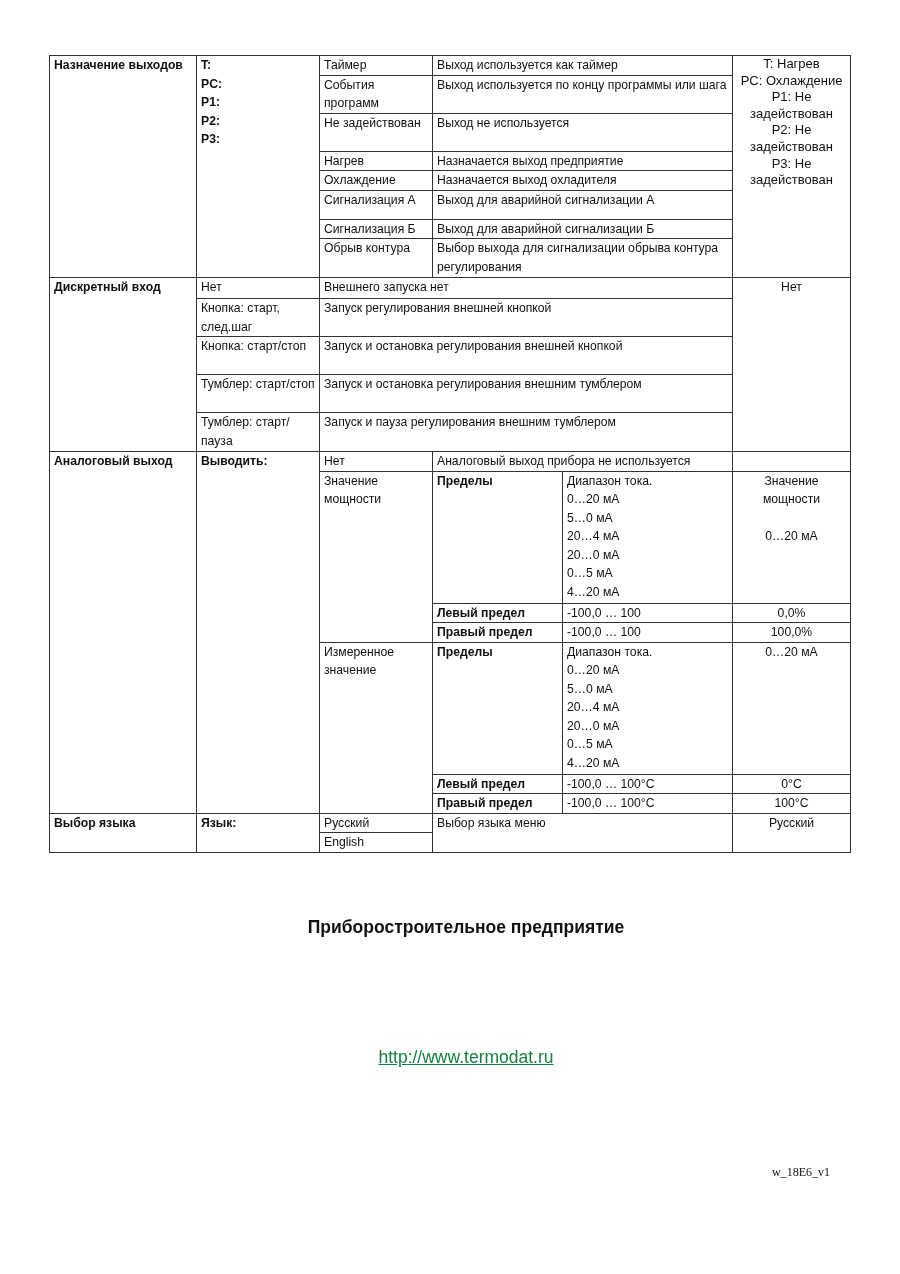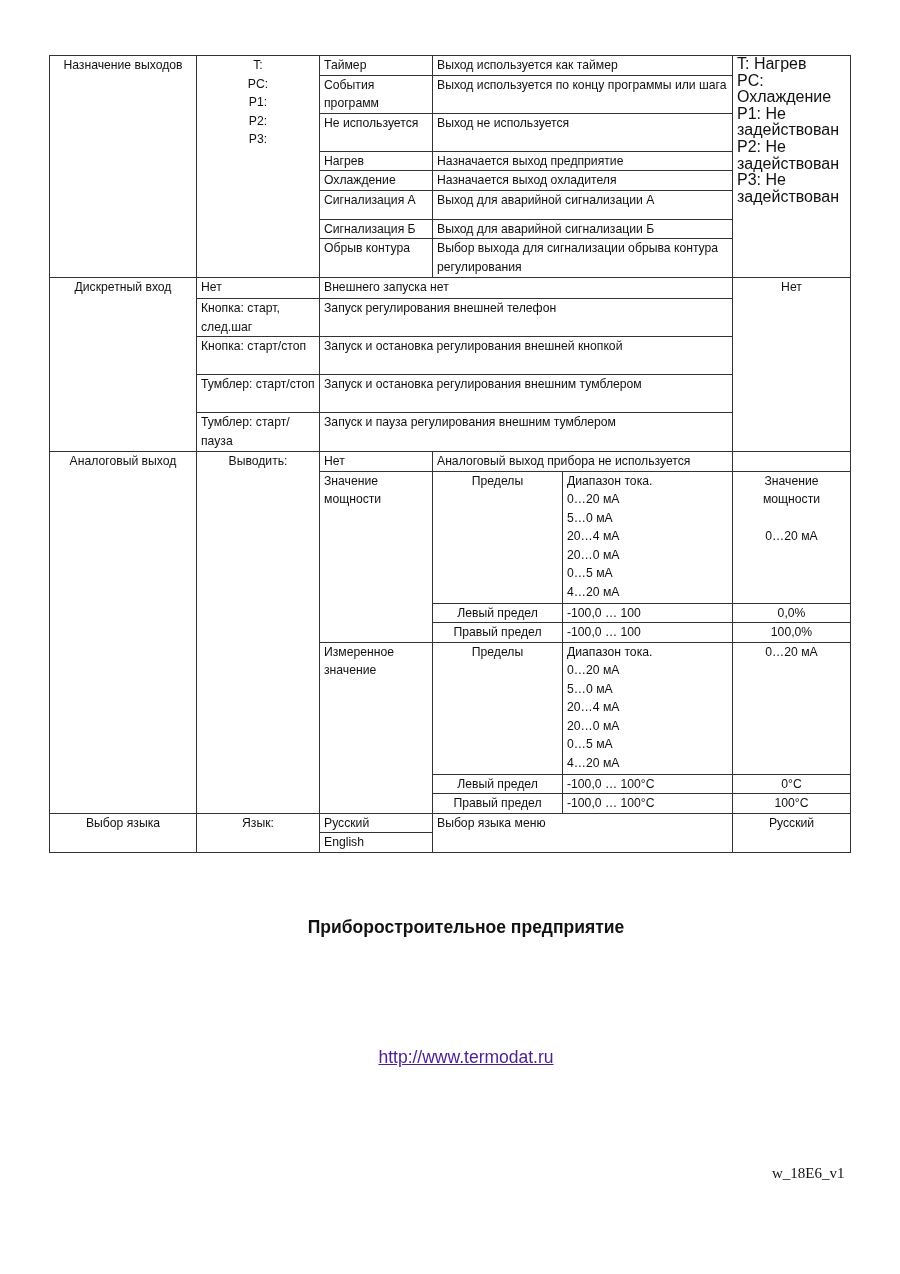--- a/index.html
+++ b/index.html
@@ -1,28 +1,28 @@
 <!DOCTYPE html>
 <html><head>
 <meta charset="utf-8">
 <style>
   html,body{margin:0;padding:0;background:#fff;}
   body{width:900px;height:1274px;position:relative;font-family:"DejaVu Sans","Liberation Sans",sans-serif;color:#111;overflow:hidden;}
   .tbl{position:absolute;left:49px;top:55px;border-collapse:collapse;table-layout:fixed;font-size:12.2px;line-height:18.5px;font-family:"Liberation Sans","DejaVu Sans",sans-serif;}
   .tbl td{border:1.4px solid #333;vertical-align:top;padding:0 4px;white-space:pre-line;}
-  .b{font-weight:normal;text-align:center;}
+  .b{font-weight:bold;}
   .i{}
   .c{text-align:center;}
-  .sm{font-size:16px;line-height:16.6px;}
+  .sm{font-size:13px;line-height:16.6px;text-align:center;}
   .footer{position:absolute;left:0;width:900px;text-align:center;font-family:"Liberation Sans","DejaVu Sans",sans-serif;margin-left:16px;}
   .f1{top:915px;font-size:17.5px;font-weight:bold;line-height:25px;}
   .f2{top:966px;font-size:17.5px;line-height:25px;}
   .links{top:1045px;font-size:17.5px;line-height:25px;}
-  .links a{color:#4c1d95;text-decoration:underline;}
-  .code{position:absolute;left:772px;top:1165px;font-family:"Liberation Serif","DejaVu Serif",serif;font-size:15px;}
+  .links a{color:#15803d;text-decoration:underline;}
+  .code{position:absolute;left:772px;top:1165px;font-family:"Liberation Serif","DejaVu Serif",serif;font-size:12px;}
 </style>
 </head>
 <body>
 
 <table class="tbl">
   <colgroup>
     <col style="width:147px">
       <col style="width:123px">
       <col style="width:113px">
       <col style="width:130px">
@@ -44,21 +44,21 @@
 PC: Охлаждение
 P1: Не задействован
 P2: Не задействован
 P3: Не задействован</td>
   </tr>
   <tr style="height:38px">
     <td class="i">События программ</td>
     <td colspan="2">Выход используется по концу программы или шага</td>
   </tr>
   <tr style="height:38px">
-    <td class="i">Не используется</td>
+    <td class="i">Не задействован</td>
     <td colspan="2">Выход не используется</td>
   </tr>
   <tr style="height:19px">
     <td class="i">Нагрев</td>
     <td colspan="2">Назначается выход предприятие</td>
   </tr>
   <tr style="height:19px">
     <td class="i">Охлаждение</td>
     <td colspan="2">Назначается выход охладителя</td>
   </tr>
@@ -76,21 +76,21 @@
   </tr>
 
   <tr style="height:21px">
     <td rowspan="5" class="b">Дискретный вход</td>
     <td class="i">Нет</td>
     <td colspan="3">Внешнего запуска нет</td>
     <td rowspan="5" class="i c">Нет</td>
   </tr>
   <tr style="height:38px">
     <td class="i">Кнопка: старт, след.шаг</td>
-    <td colspan="3">Запуск регулирования внешней телефон</td>
+    <td colspan="3">Запуск регулирования внешней кнопкой</td>
   </tr>
   <tr style="height:38px">
     <td class="i">Кнопка: старт/стоп</td>
     <td colspan="3">Запуск и остановка регулирования внешней кнопкой</td>
   </tr>
   <tr style="height:38px">
     <td class="i">Тумблер: старт/стоп</td>
     <td colspan="3">Запуск и остановка регулирования внешним тумблером</td>
   </tr>
   <tr style="height:39px">

